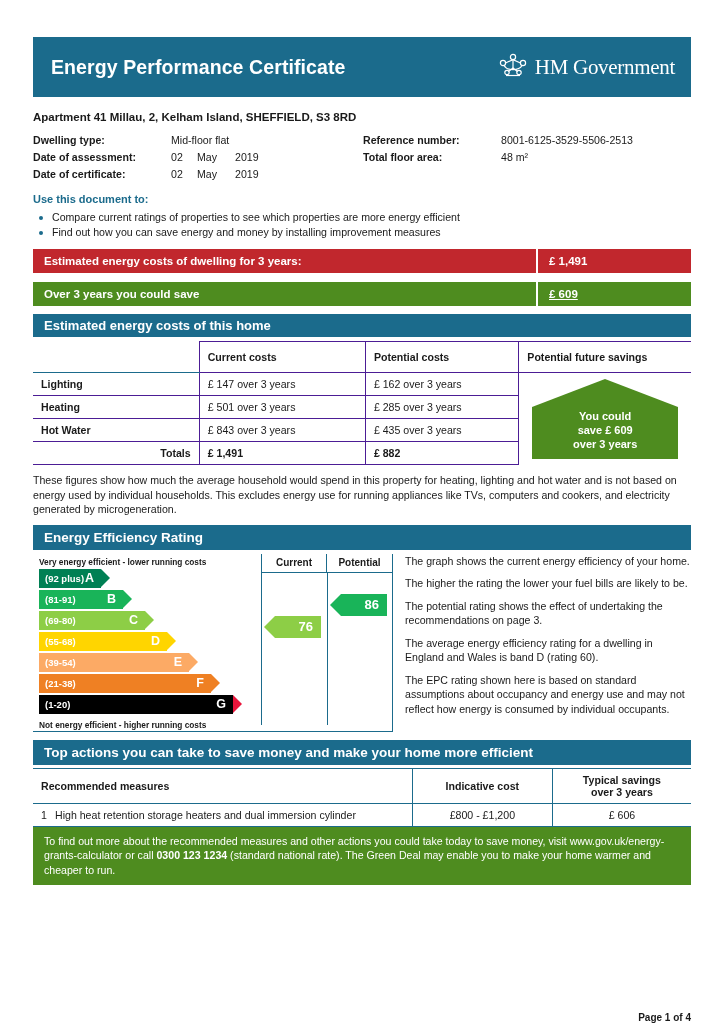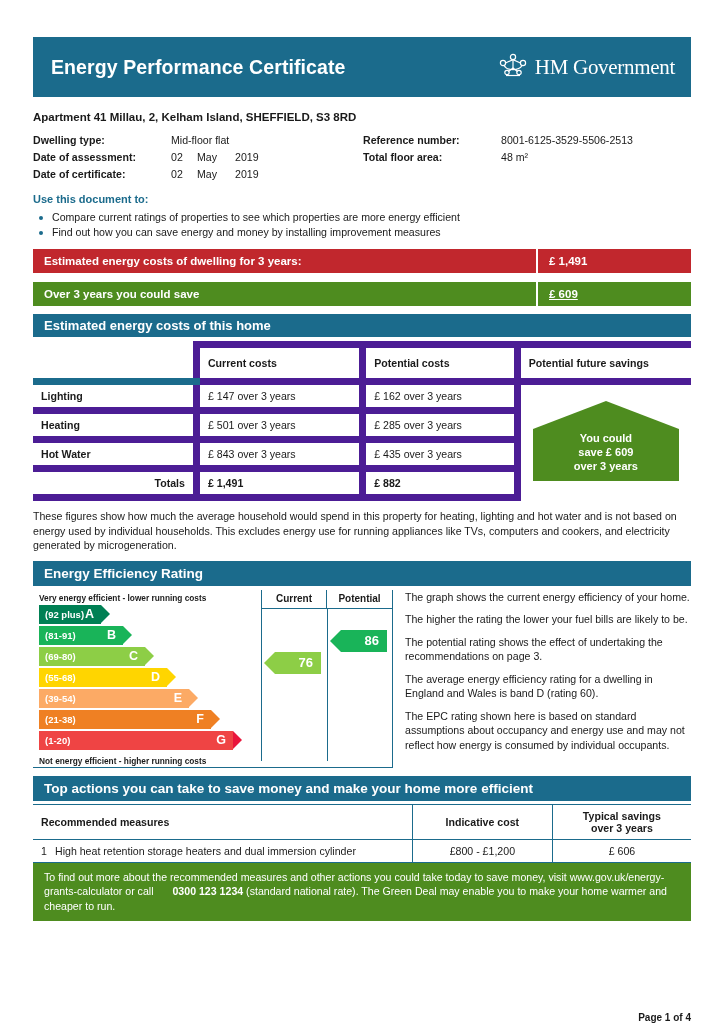--- a/index.html
+++ b/index.html
@@ -167,21 +167,21 @@
   .costs-wrap {
     position: relative;
     margin-top: 4px;
   }
   table.costs {
     border-collapse: collapse;
     width: 100%;
     font-size: 10.6px;
   }
   table.costs th, table.costs td {
-    border: 7px solid #4c1d95;
+    border: 1px solid #4c1d95;
     padding: 5px 8px;
     vertical-align: middle;
   }
   table.costs thead th {
     font-weight: bold;
     text-align: left;
     font-size: 10.6px;
     height: 20px;
   }
   table.costs th.hdr-blank {
@@ -315,21 +315,21 @@
   .b-b { width: 84px;  background:#19b459; }
   .b-b:after { border-left: 9px solid #19b459; }
   .b-c { width: 106px; background:#8dce46; }
   .b-c:after { border-left: 9px solid #8dce46; }
   .b-d { width: 128px; background:#ffd500; color:#ffffff; }
   .b-d:after { border-left: 9px solid #ffd500; }
   .b-e { width: 150px; background:#fcaa65; }
   .b-e:after { border-left: 9px solid #fcaa65; }
   .b-f { width: 172px; background:#ef8023; }
   .b-f:after { border-left: 9px solid #ef8023; }
-  .b-g { width: 194px; background:#ef4444; }
+  .b-g { width: 194px; background:#000000; }
   .b-g:after { border-left: 9px solid #e9153b; }
 
   
   .cp-cols {
     position: absolute;
     left: 228px;
     top: 0;
     width: 132px;
     height: 178px;
   }
@@ -427,21 +427,21 @@
   
   .greenbox {
     margin-top: 0;
     background: #4e8c1f;
     color: #ffffff;
     font-size: 10.6px;
     line-height: 14.5px;
     padding: 7px 11px 8px 11px;
     box-sizing: border-box;
   }
-  .greenbox b { font-weight: bold; margin-left: 16px; }
+  .greenbox b { font-weight: bold; }
 
   
   .page-num {
     position: absolute;
     right: 33px;
     bottom: 38px;
     font-size: 10px;
     font-weight: bold;
   }
 </style>

